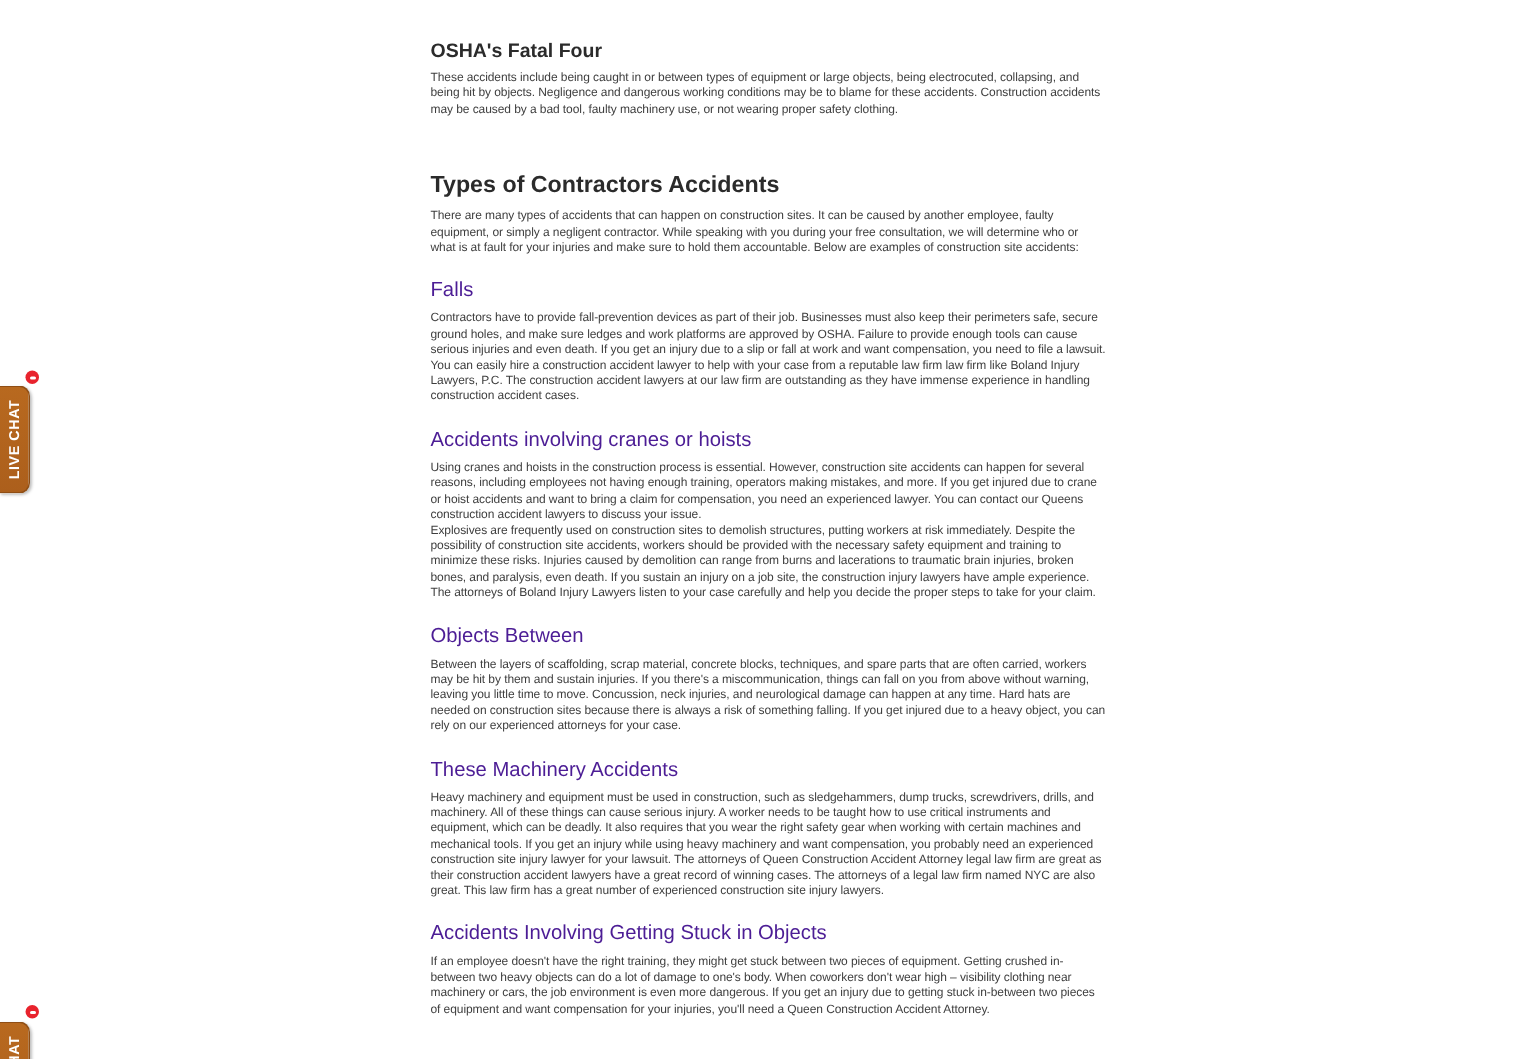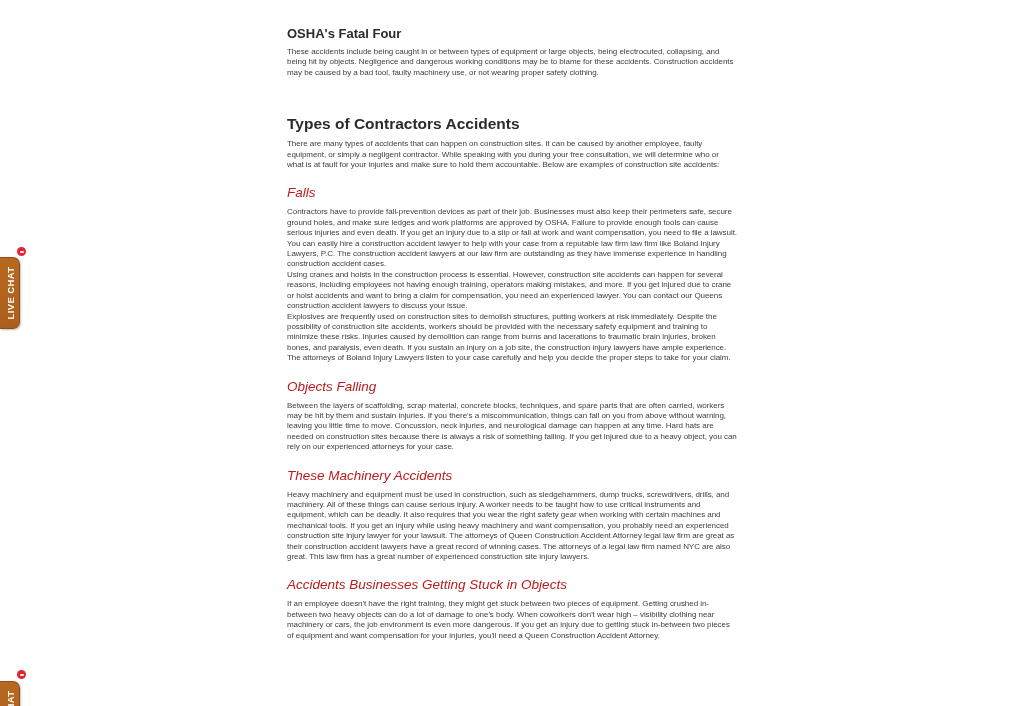--- a/index.html
+++ b/index.html
@@ -33,23 +33,22 @@
     font-weight: 700; color: #2b2b2b;
     margin: 0 0 6px 0;
   }
   .h-bold-lg {
     font-size: 15.5px; line-height: 19px;
     font-weight: 700; color: #2b2b2b;
     margin: 36px 0 6px 0;
   }
   .h-reg {
     font-size: 13.5px; line-height: 17px;
-    font-weight: 400; color: #b91c1c;
+    font-weight: 400; color: #4c1d95;
     margin: 14px 0 6px 0;
-    font-style: italic;
   }
 
   
   .chat-tab {
     position: absolute;
     left: 0;
     width: 20px; height: 72px;
     background: linear-gradient(180deg, #b8691f 0%, #ac5f1c 100%);
     border: 1px solid #8f4e15;
     border-left: none;
@@ -104,39 +103,40 @@
       <h2 class="h-bold-lg">Types of Contractors Accidents</h2>
       <p>There are many types of accidents that can happen on construction sites. It can be caused by another employee, faulty equipment, or simply a negligent contractor. While speaking with you during your free consultation, we will determine who or what is at fault for your injuries and make sure to hold them accountable. Below are examples of construction site accidents:</p>
     </div>
 
     <div class="section">
       <h3 class="h-reg">Falls</h3>
       <p>Contractors have to provide fall-prevention devices as part of their job. Businesses must also keep their perimeters safe, secure ground holes, and make sure ledges and work platforms are approved by OSHA. Failure to provide enough tools can cause serious injuries and even death. If you get an injury due to a slip or fall at work and want compensation, you need to file a lawsuit. You can easily hire a construction accident lawyer to help with your case from a reputable law firm law firm like Boland Injury Lawyers, P.C. The construction accident lawyers at our law firm are outstanding as they have immense experience in handling construction accident cases.</p>
     </div>
 
     <div class="section">
+      <h3 class="h-reg">Accidents involving cranes or hoists</h3>
       <p>Using cranes and hoists in the construction process is essential. However, construction site accidents can happen for several reasons, including employees not having enough training, operators making mistakes, and more. If you get injured due to crane or hoist accidents and want to bring a claim for compensation, you need an experienced lawyer. You can contact our Queens construction accident lawyers to discuss your issue.</p>
     </div>
 
     <div class="section">
       <p>Explosives are frequently used on construction sites to demolish structures, putting workers at risk immediately. Despite the possibility of construction site accidents, workers should be provided with the necessary safety equipment and training to minimize these risks. Injuries caused by demolition can range from burns and lacerations to traumatic brain injuries, broken bones, and paralysis, even death. If you sustain an injury on a job site, the construction injury lawyers have ample experience. The attorneys of Boland Injury Lawyers listen to your case carefully and help you decide the proper steps to take for your claim.</p>
     </div>
 
     <div class="section">
-      <h3 class="h-reg">Objects Falling</h3>
+      <h3 class="h-reg">Objects Between</h3>
       <p>Between the layers of scaffolding, scrap material, concrete blocks, techniques, and spare parts that are often carried, workers may be hit by them and sustain injuries. If you there's a miscommunication, things can fall on you from above without warning, leaving you little time to move. Concussion, neck injuries, and neurological damage can happen at any time. Hard hats are needed on construction sites because there is always a risk of something falling. If you get injured due to a heavy object, you can rely on our experienced attorneys for your case.</p>
     </div>
 
     <div class="section">
       <h3 class="h-reg">These Machinery Accidents</h3>
       <p>Heavy machinery and equipment must be used in construction, such as sledgehammers, dump trucks, screwdrivers, drills, and machinery. All of these things can cause serious injury. A worker needs to be taught how to use critical instruments and equipment, which can be deadly. It also requires that you wear the right safety gear when working with certain machines and mechanical tools. If you get an injury while using heavy machinery and want compensation, you probably need an experienced construction site injury lawyer for your lawsuit. The attorneys of Queen Construction Accident Attorney legal law firm are great as their construction accident lawyers have a great record of winning cases. The attorneys of a legal law firm named NYC are also great. This law firm has a great number of experienced construction site injury lawyers.</p>
     </div>
 
     <div class="section">
-      <h3 class="h-reg">Accidents Businesses Getting Stuck in Objects</h3>
+      <h3 class="h-reg">Accidents Involving Getting Stuck in Objects</h3>
       <p>If an employee doesn't have the right training, they might get stuck between two pieces of equipment. Getting crushed in-between two heavy objects can do a lot of damage to one's body. When coworkers don't wear high – visibility clothing near machinery or cars, the job environment is even more dangerous. If you get an injury due to getting stuck in-between two pieces of equipment and want compensation for your injuries, you'll need a Queen Construction Accident Attorney.</p>
     </div>
 
   </div>
 
   <div class="chat-badge chat-badge-top">
     <span class="mark"></span>
   </div>
   <div class="chat-tab chat-tab-top">
     <span class="label">LIVE CHAT</span>

